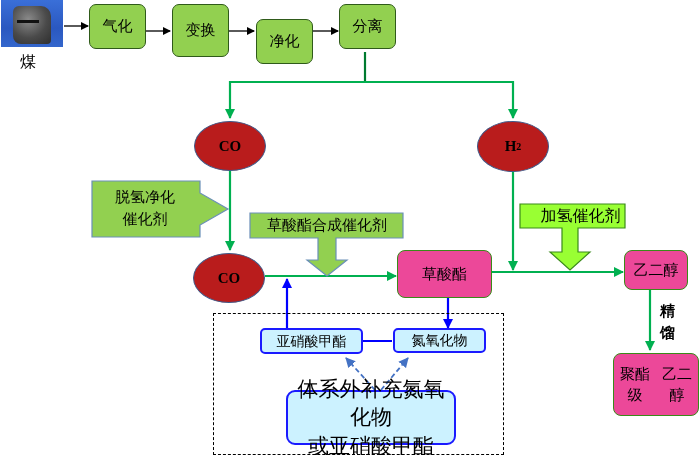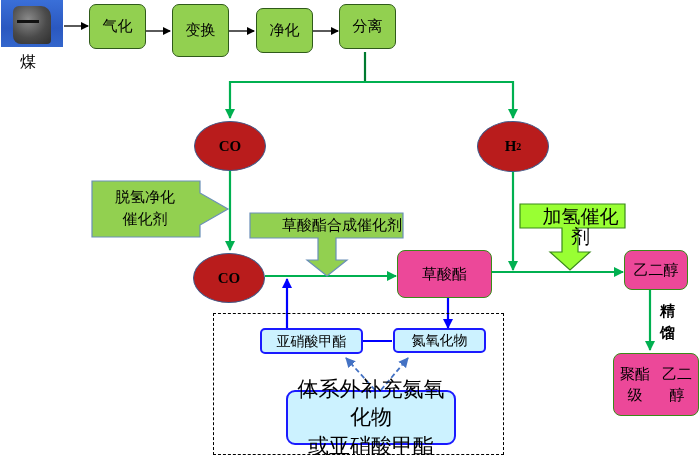--- a/index.html
+++ b/index.html
@@ -77,38 +77,38 @@
 
 <div class="abs" style="left:1px;top:0;width:62px;height:47px;background:linear-gradient(180deg,#3a6fd8 0%,#2a58c0 60%,#3466cc 100%);">
   <div style="position:absolute;left:12px;top:6px;width:38px;height:38px;background:radial-gradient(circle at 40% 35%,#8a8a8a,#4a4a4a 55%,#2e2e2e);border-radius:6px 10px 4px 8px;">
     <div style="position:absolute;left:4px;top:14px;width:22px;height:3px;background:#111;"></div>
   </div>
 </div>
 <div class="abs label" style="left:20px;top:52px;font-size:16px;">煤</div>
 
 <div class="abs box-top" style="left:89px;top:4px;width:57px;height:45px;">气化</div>
 <div class="abs box-top" style="left:172px;top:4px;width:57px;height:53px;">变换</div>
-<div class="abs box-top" style="left:256px;top:8px;width:57px;height:45px;">净化</div>
+<div class="abs box-top" style="left:256px;top:19px;width:57px;height:45px;">净化</div>
 <div class="abs box-top" style="left:339px;top:4px;width:57px;height:45px;">分离</div>
 
 <div class="abs ellipse" style="left:194px;top:121px;width:72px;height:50px;">CO</div>
 <div class="abs ellipse" style="left:477px;top:121px;width:72px;height:51px;">
   <span>H</span>
     <sub>2</sub>
 </div>
 <div class="abs ellipse" style="left:193px;top:253px;width:72px;height:50px;">CO</div>
 
 <div class="abs" style="left:95px;top:186px;width:100px;text-align:center;font-size:15px;line-height:22px;color:#000;">
   <div>脱氢净化</div>
   <div>催化剂</div>
 </div>
 
-<div class="abs" style="left:252px;top:215px;width:150px;text-align:right;font-size:15px;line-height:21px;color:#000;">草酸酯合成催化剂</div>
+<div class="abs" style="left:252px;top:215px;width:150px;text-align:center;font-size:15px;line-height:21px;color:#000;">草酸酯合成催化剂</div>
 
-<div class="abs" style="left:521px;top:206px;width:103px;text-align:center;font-size:19px;line-height:20px;color:#000;padding-left:16px;">加氢催化剂</div>
+<div class="abs" style="left:521px;top:206px;width:103px;text-align:center;font-size:16px;line-height:20px;color:#000;padding-left:16px;">加氢催化剂</div>
 
 <div class="abs box-bright" style="left:397px;top:250px;width:95px;height:48px;">草酸酯</div>
 
 <div class="abs box-bright" style="left:624px;top:250px;width:64px;height:40px;">乙二醇</div>
 
 <div class="abs" style="left:660px;top:300px;font-size:15px;line-height:22px;color:#000;font-weight:bold;">
   <div>精</div>
   <div>馏</div>
 </div>
 

